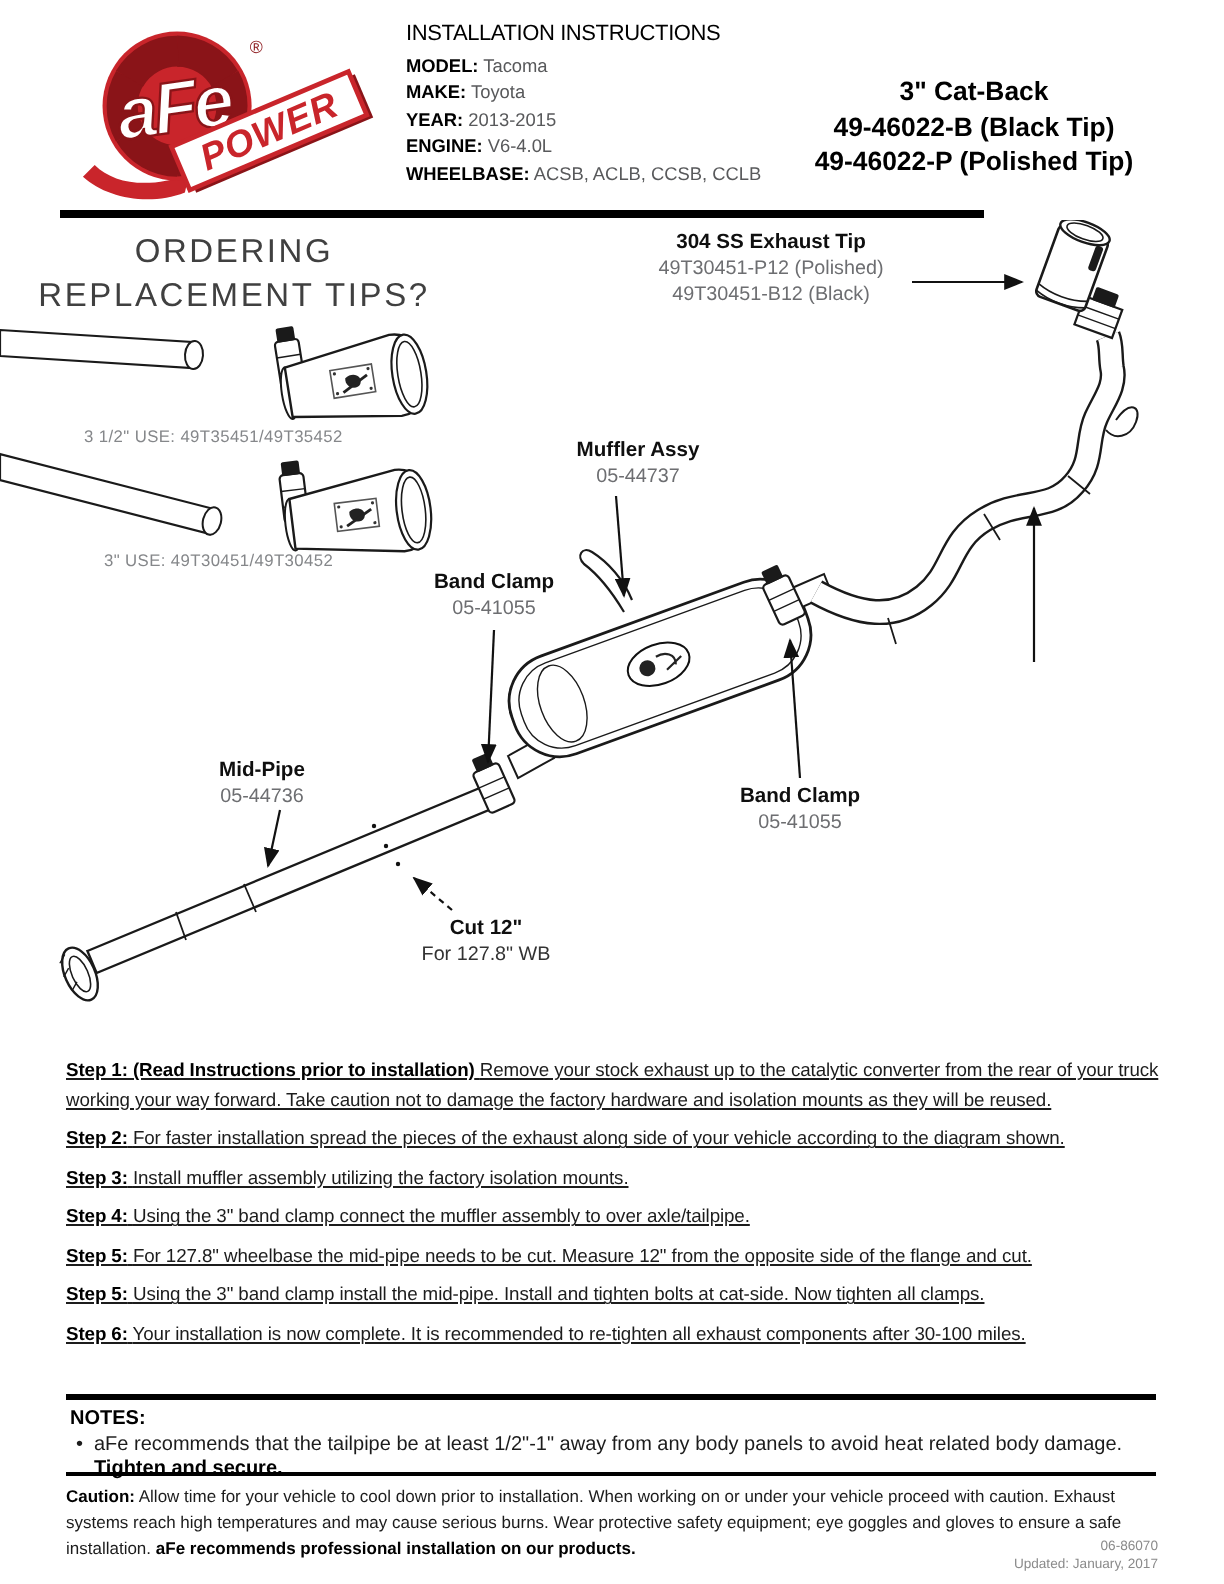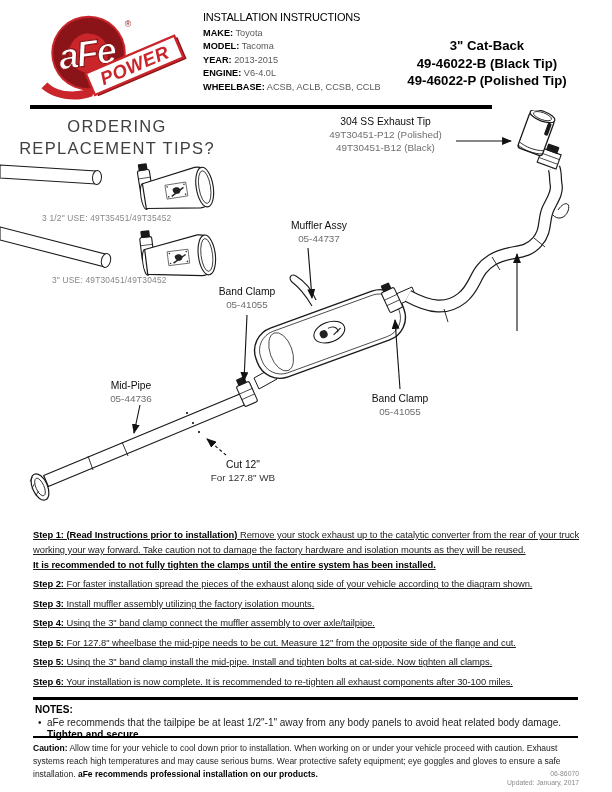--- a/index.html
+++ b/index.html
@@ -20,21 +20,21 @@
   .hdr-right { position:absolute; left:388px; top:37px; width:198px; text-align:center;
                font-weight:bold; font-size:13.2px; line-height:17.5px; color:#000; }
   .hdr-rule { position:absolute; left:30px; top:105px; width:462px; height:3.5px; background:#000; }
   
   .diagram { position:absolute; left:0; top:110px; width:612px; height:414px; }
   .diagram svg.art { position:absolute; left:0; top:0; }
   .ordering { position:absolute; left:8px; top:5px; width:218px; text-align:center;
               font-size:16.5px; letter-spacing:1.3px; color:#404040; line-height:22px; }
   .tipcap { position:absolute; font-size:8.4px; color:#85878a; letter-spacing:0.2px; white-space:nowrap; }
   .dlabel { position:absolute; text-align:center; line-height:13.2px; }
-  .dlabel .t { display:block; font-weight:normal; font-size:10.3px; color:#0f0f0f; white-space:nowrap; }
+  .dlabel .t { display:block; font-weight:bold; font-size:10.3px; color:#0f0f0f; white-space:nowrap; }
   .dlabel .p { display:block; font-size:9.9px; color:#6d6e71; white-space:nowrap; }
   .dlabel .s { display:block; font-size:9.9px; color:#333; white-space:nowrap; }
   
   .steps { position:absolute; left:33px; top:528px; width:547px;
            font-size:9.4px; line-height:14.9px; color:#1c1c1c; letter-spacing:-0.05px; }
   .steps p { margin:0 0 4.6px 0;text-decoration:underline; }
   .b { font-weight:bold; color:#000; }
   .block { display:block; }
   
   .rule-a { position:absolute; left:33px; top:697px; width:545px; height:3px; background:#000; }
@@ -73,22 +73,22 @@
         <rect x="-45.5" y="-9.5" width="98" height="24" fill="#8a1418"></rect>
         <rect x="-48" y="-12" width="98" height="24" fill="#ffffff" stroke="#c9252b" stroke-width="2.4"></rect>
         <text x="1" y="6.5" text-anchor="middle" font-family="Liberation Sans, sans-serif" font-size="19" font-weight="bold" font-style="italic" fill="#c9252b" letter-spacing="0.5">POWER</text>
       </g>
     </svg>
   </div>
 
   <div class="hdr-center">
     <div class="hdr-title">INSTALLATION INSTRUCTIONS</div>
     <div class="spec-list">
+      <div class="spec-row"><span class="spec-label">MODEL:</span> <span class="spec-value">Tacoma</span></div>
       <div class="spec-row"><span class="spec-label">MAKE:</span> <span class="spec-value">Toyota</span></div>
-      <div class="spec-row"><span class="spec-label">MODEL:</span> <span class="spec-value">Tacoma</span></div>
       <div class="spec-row"><span class="spec-label">YEAR:</span> <span class="spec-value">2013-2015</span></div>
       <div class="spec-row"><span class="spec-label">ENGINE:</span> <span class="spec-value">V6-4.0L</span></div>
       <div class="spec-row"><span class="spec-label">WHEELBASE:</span> <span class="spec-value">ACSB, ACLB, CCSB, CCLB</span></div>
     </div>
   </div>
 
   <div class="hdr-right">
     <div>3" Cat-Back</div>
     <div>49-46022-B (Black Tip)</div>
     <div>49-46022-P (Polished Tip)</div>
@@ -249,21 +249,20 @@
     <div class="dlabel" style="left:203px; top:348px; width:80px;">
       <span class="t">Cut 12"</span>
       <span class="s">For 127.8" WB</span>
     </div>
   </div>
 
   <div class="steps">
     <p>
       <span class="b">Step 1: (Read Instructions prior to installation)</span>
       <span>Remove your stock exhaust up to the catalytic converter from the rear of your truck working your way forward. Take caution not to damage the factory hardware and isolation mounts as they will be reused.</span>
-      <span class="b block">It is recommended to not fully tighten the clamps until the entire system has been installed.</span>
     </p>
     <p>
       <span class="b">Step 2:</span>
       <span>For faster installation spread the pieces of the exhaust along side of your vehicle according to the diagram shown.</span>
     </p>
     <p>
       <span class="b">Step 3:</span>
       <span>Install muffler assembly utilizing the factory isolation mounts.</span>
     </p>
     <p>

